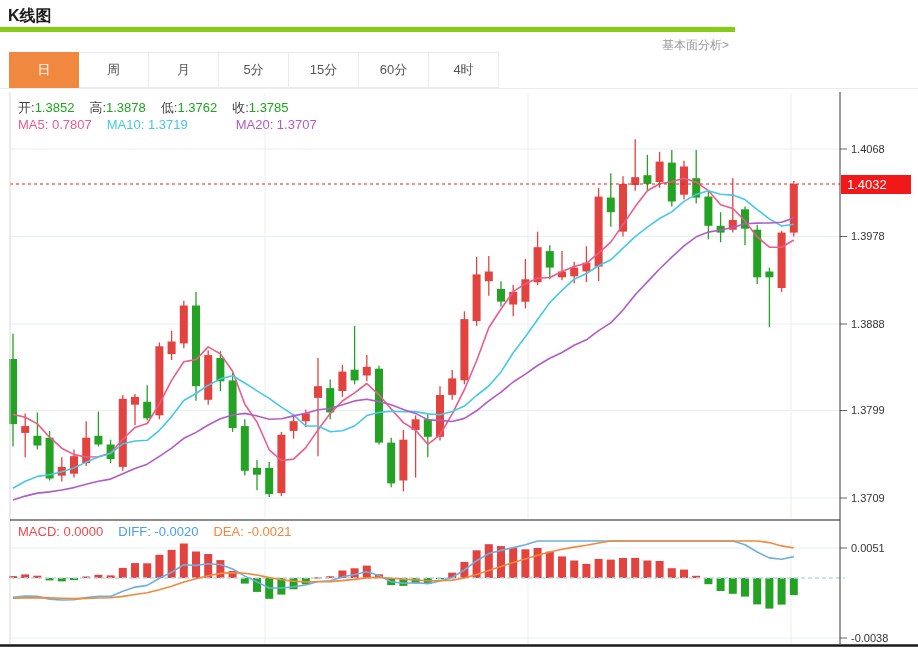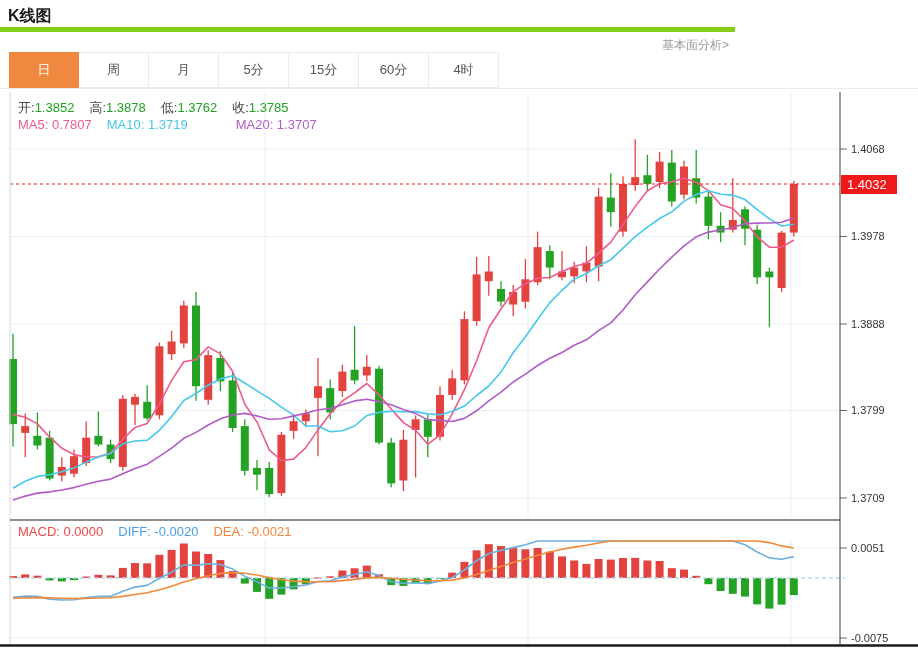--- a/index.html
+++ b/index.html
@@ -18,21 +18,21 @@
   
   #chart-svg{position:absolute;left:0;top:0;}
   
   .ohlc{position:absolute;left:18px;top:99px;font-size:13px;white-space:nowrap;}
   .marow{position:absolute;left:18px;top:117px;font-size:13px;white-space:nowrap;}
   .macdrow{position:absolute;left:18px;top:524px;font-size:13px;white-space:nowrap;}
   .ritem{margin-right:15px;}
   .rlab{color:#444;}
   
   .plabel{position:absolute;left:851px;font-size:11px;color:#333;line-height:15px;}
-  .pbadge{position:absolute;left:841px;top:175px;width:56px;height:19px;background:#f01818;color:#fff;
+  .pbadge{position:absolute;left:841px;top:175px;width:70px;height:19px;background:#f01818;color:#fff;
           font-size:13px;line-height:19px;padding-left:6px;box-sizing:border-box;}
 </style>
 </head>
 <body>
 
 <div class="page">
 
   <div class="hdr">
     <div class="title">K线图</div>
     <a class="alink">基本面分析&gt;</a>
@@ -281,15 +281,15 @@
   <div class="marow"><span class="ritem" style="color: rgb(238, 90, 140);">MA5: 0.7807</span><span class="ritem" style="color: rgb(69, 200, 234);">MA10: 1.3719</span><span class="ritem" style="color: rgb(178, 91, 200); padding-left: 33px;">MA20: 1.3707</span></div>
   <div class="macdrow"><span class="ritem" style="color: rgb(240, 72, 72);">MACD: 0.0000</span><span class="ritem" style="color: rgb(72, 160, 232);">DIFF: -0.0020</span><span class="ritem" style="color: rgb(245, 134, 58);">DEA: -0.0021</span></div>
 
   <div class="plabel" style="top:142px">1.4068</div>
   <div class="pbadge">1.4032</div>
   <div class="plabel" style="top:229px">1.3978</div>
   <div class="plabel" style="top:317px">1.3888</div>
   <div class="plabel" style="top:403px">1.3799</div>
   <div class="plabel" style="top:491px">1.3709</div>
   <div class="plabel" style="top:541px">0.0051</div>
-  <div class="plabel" style="top:631px">-0.0075</div>
+  <div class="plabel" style="top:631px">-0.0038</div>
 
 </div>
 
 </body></html>

